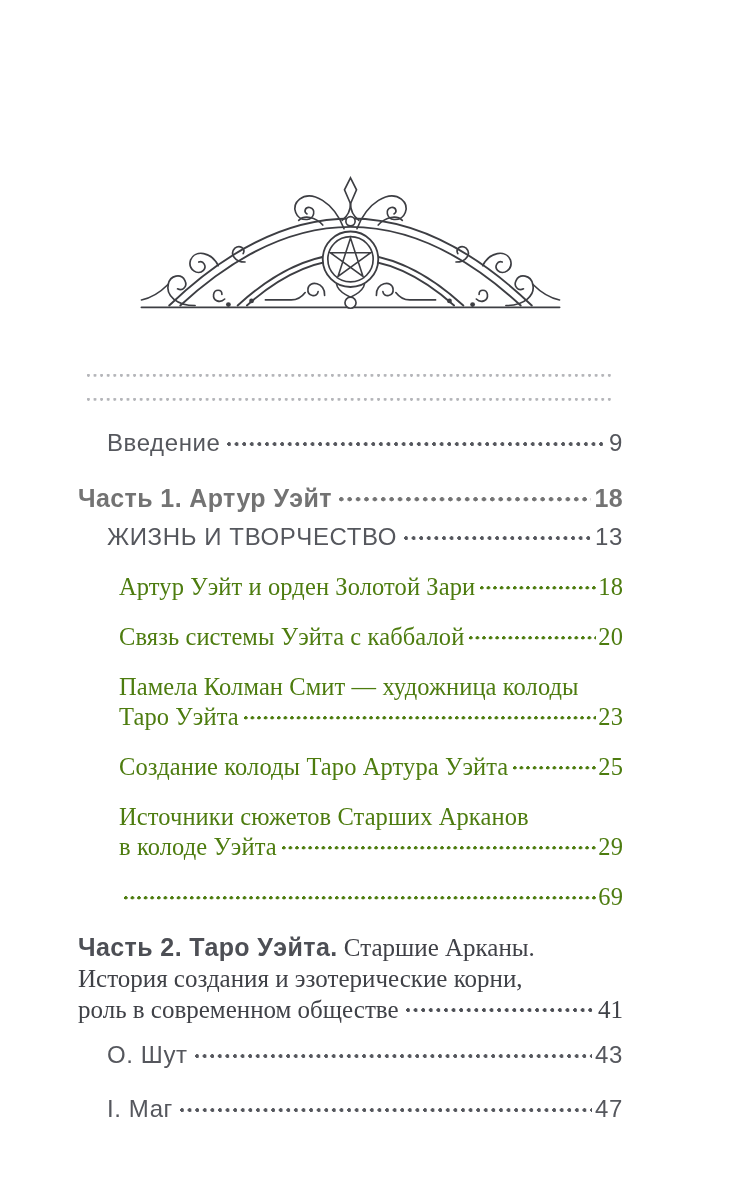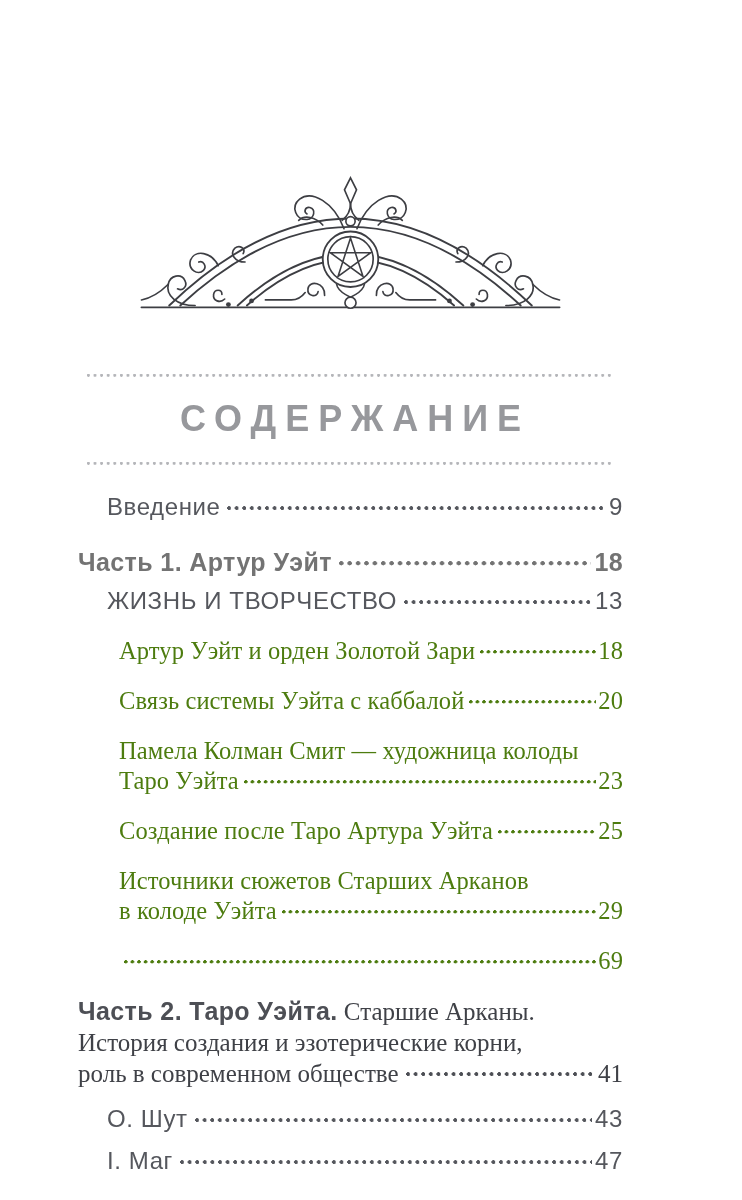--- a/index.html
+++ b/index.html
@@ -50,21 +50,21 @@
     margin-top:20px;line-height:31px;
     font-family:"Liberation Serif",serif;color:#3f4147;font-size:25px;
   }
   .e-part-mixed .lead-bold{
     font-family:"Liberation Sans",sans-serif;font-weight:700;
     color:#4d4f55;letter-spacing:0.4px;
   }
   .e-part-mixed .page,
   .e-part-mixed .leader{color:#4d4f55;font-family:"Liberation Sans",sans-serif;font-weight:700;}
   .e-part-mixed + .e-plain{margin-top:15px;}
-  .e-plain + .e-plain{margin-top:12px;}
+  .e-plain + .e-plain{margin-top:24px;}
 
   .row-line{display:flex;align-items:flex-start;}
   .label{white-space:nowrap;}
   .page-num{white-space:nowrap;}
   .leader{
     flex:1 1 auto;height:24px;margin:0 3px 0 7px;min-width:20px;
     background-image:radial-gradient(circle at 2.1px 2.1px,currentColor 1.7px,transparent 2.15px);
     background-size:7.6px 5px;background-repeat:repeat-x;
     background-position:0 calc(100% - 5px);
   }
@@ -126,21 +126,20 @@
         <g>
           <circle cx="240" cy="90" r="30" fill="#ffffff" stroke="currentColor" stroke-width="2"></circle>
           <circle cx="240" cy="90" r="24.5" fill="none" stroke="currentColor" stroke-width="1.8"></circle>
           <path d="M240 67 L226.5 108.6 L261.9 82.9 L218.1 82.9 L253.5 108.6 Z" fill="none" stroke="currentColor" stroke-width="1.7" stroke-linejoin="miter"></path>
         </g>
       </svg>
     </div>
 
     <div class="rule rule-top"></div>
 
-    <div class="title" style="color: rgb(151, 152, 156);">СОДЕРЖАНИЕ</div>
 
     <div class="rule rule-bottom"></div>
 
     <div class="toc">
         <div class="entry e-plain ind-1">
           <div class="row-line">
             <span class="label">Введение</span>
             <span class="leader"></span>
             <span class="page-num">9</span>
           </div>
@@ -176,21 +175,21 @@
         <div class="entry e-serif ind-2">
           <div class="pre-line">Памела Колман Смит — художница колоды</div>
           <div class="row-line">
             <span class="label">Таро Уэйта</span>
             <span class="leader"></span>
             <span class="page-num">23</span>
           </div>
         </div>
         <div class="entry e-serif ind-2">
           <div class="row-line">
-            <span class="label">Создание после Таро Артура Уэйта</span>
+            <span class="label">Создание колоды Таро Артура Уэйта</span>
             <span class="leader"></span>
             <span class="page-num">25</span>
           </div>
         </div>
         <div class="entry e-serif ind-2">
           <div class="pre-line">Источники сюжетов Старших Арканов</div>
           <div class="row-line">
             <span class="label">в колоде Уэйта</span>
             <span class="leader"></span>
             <span class="page-num">29</span>

